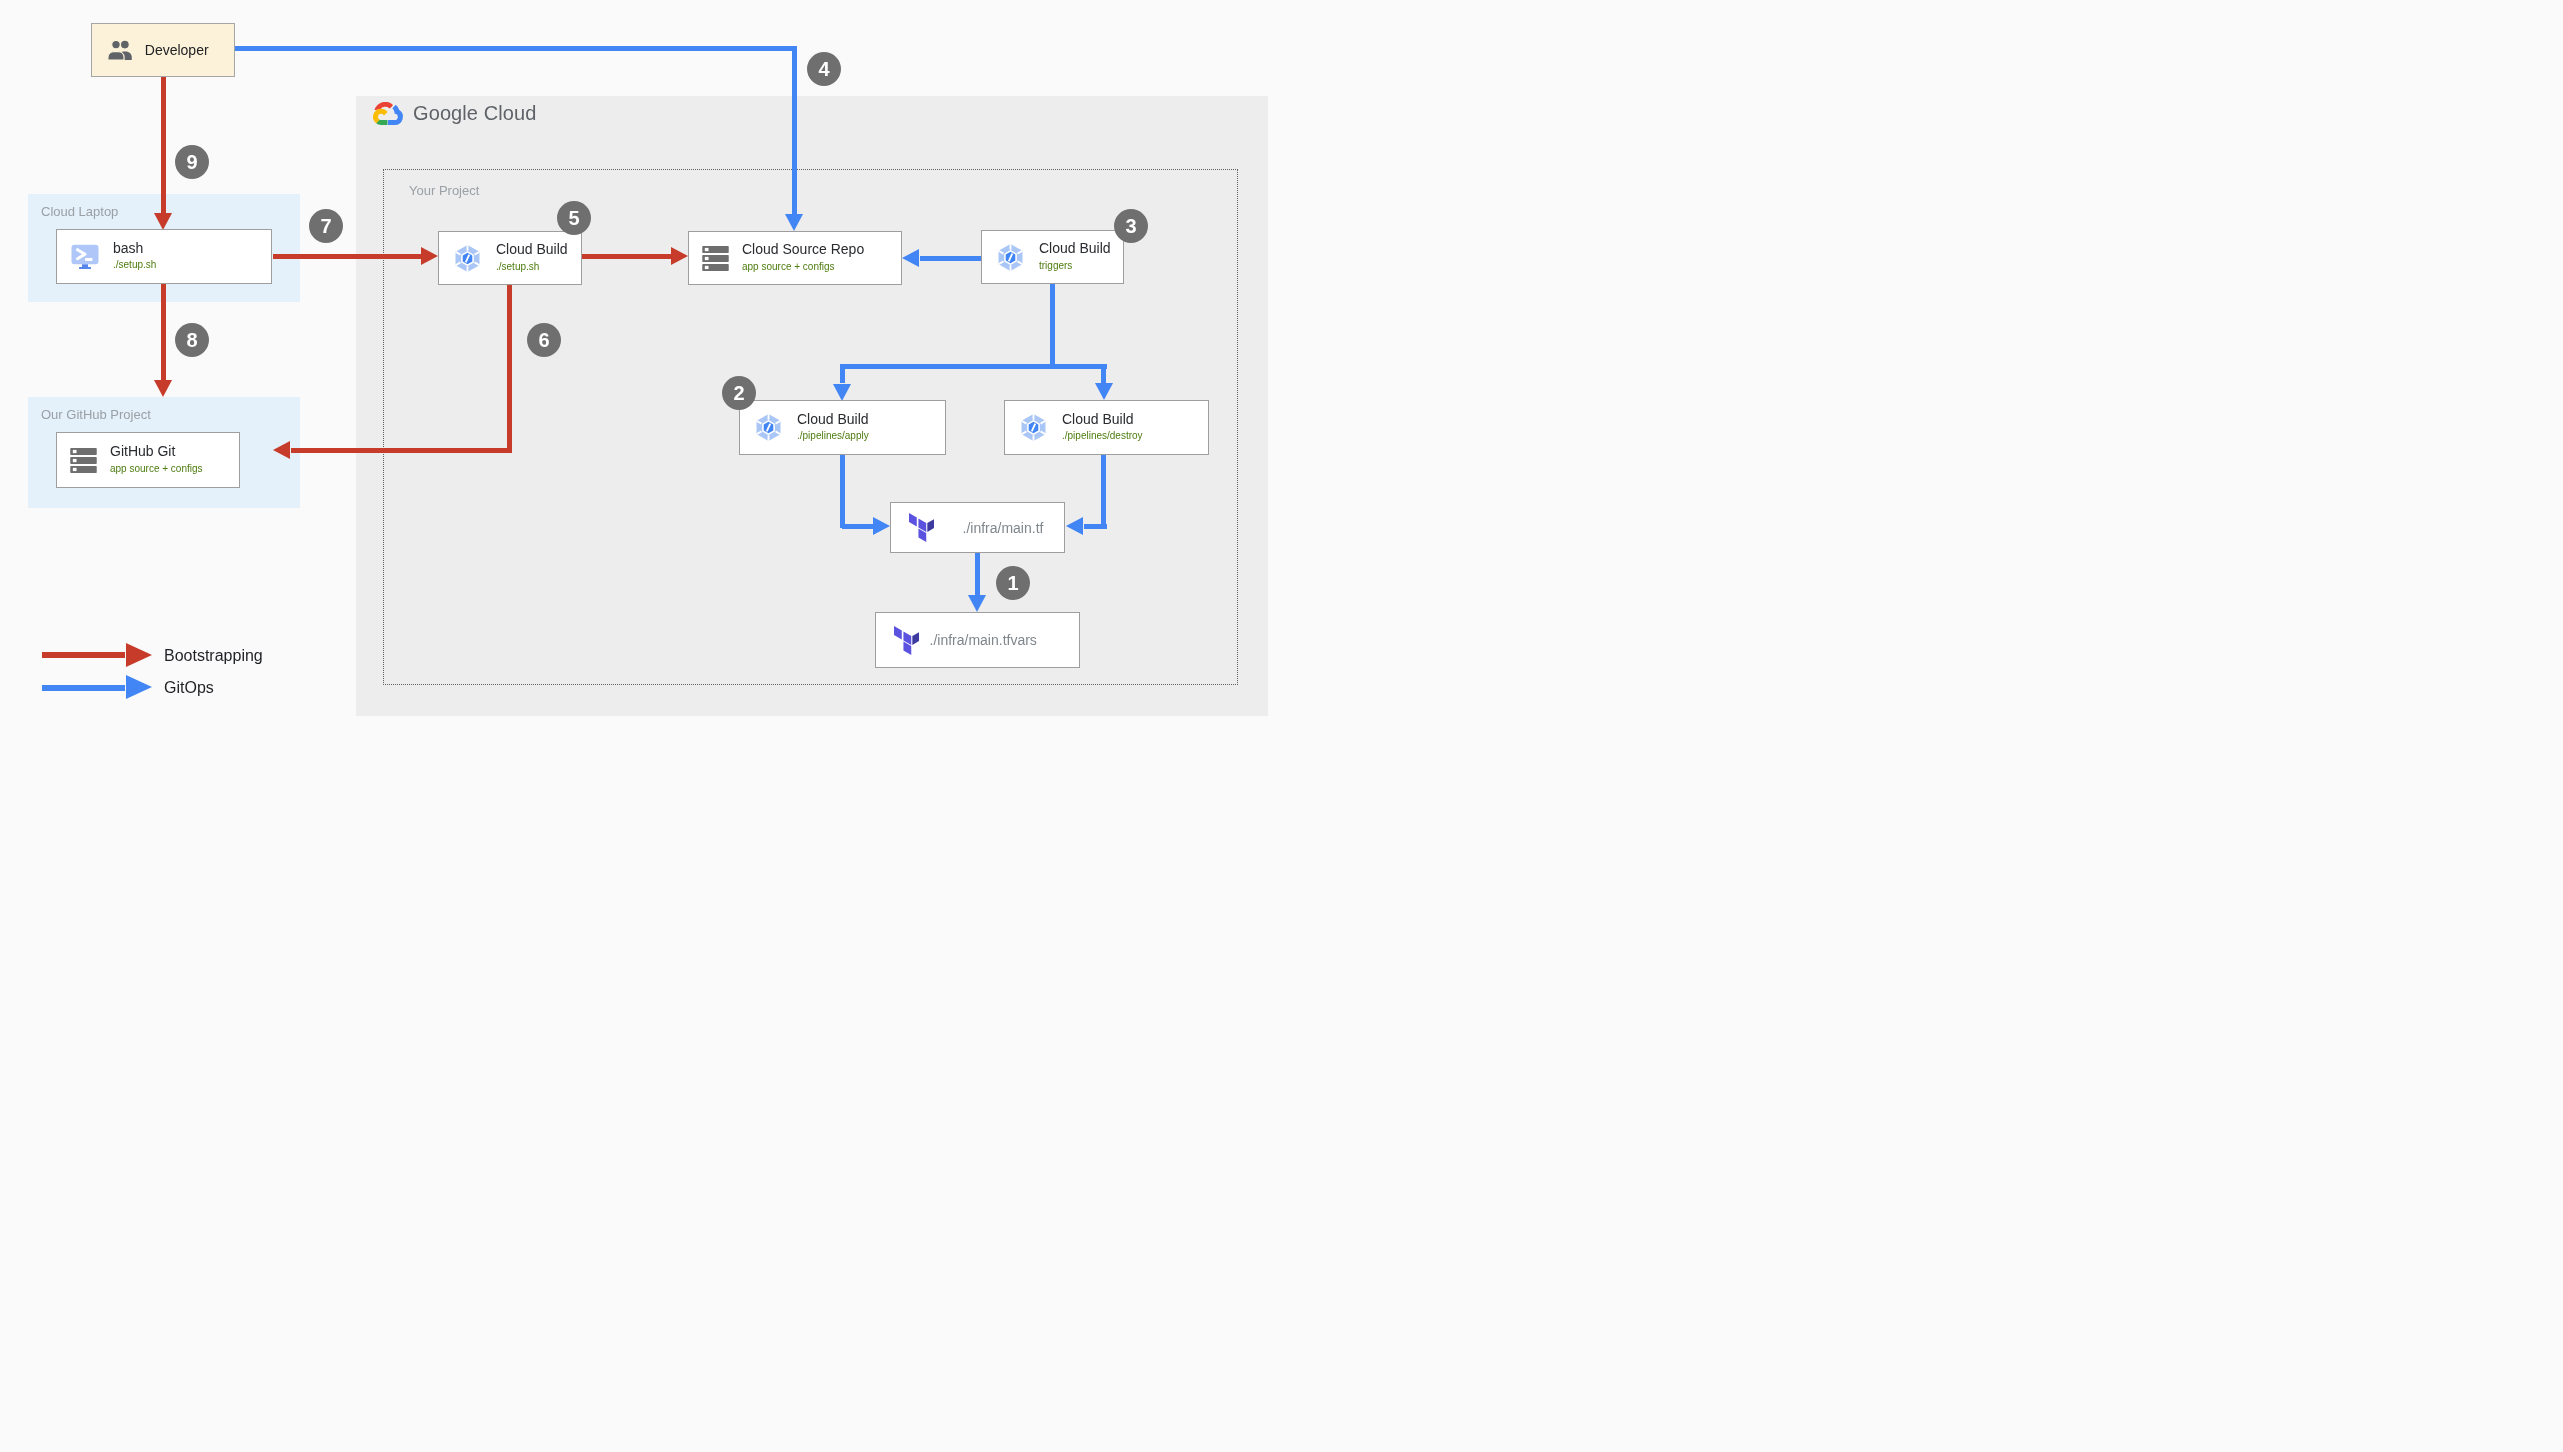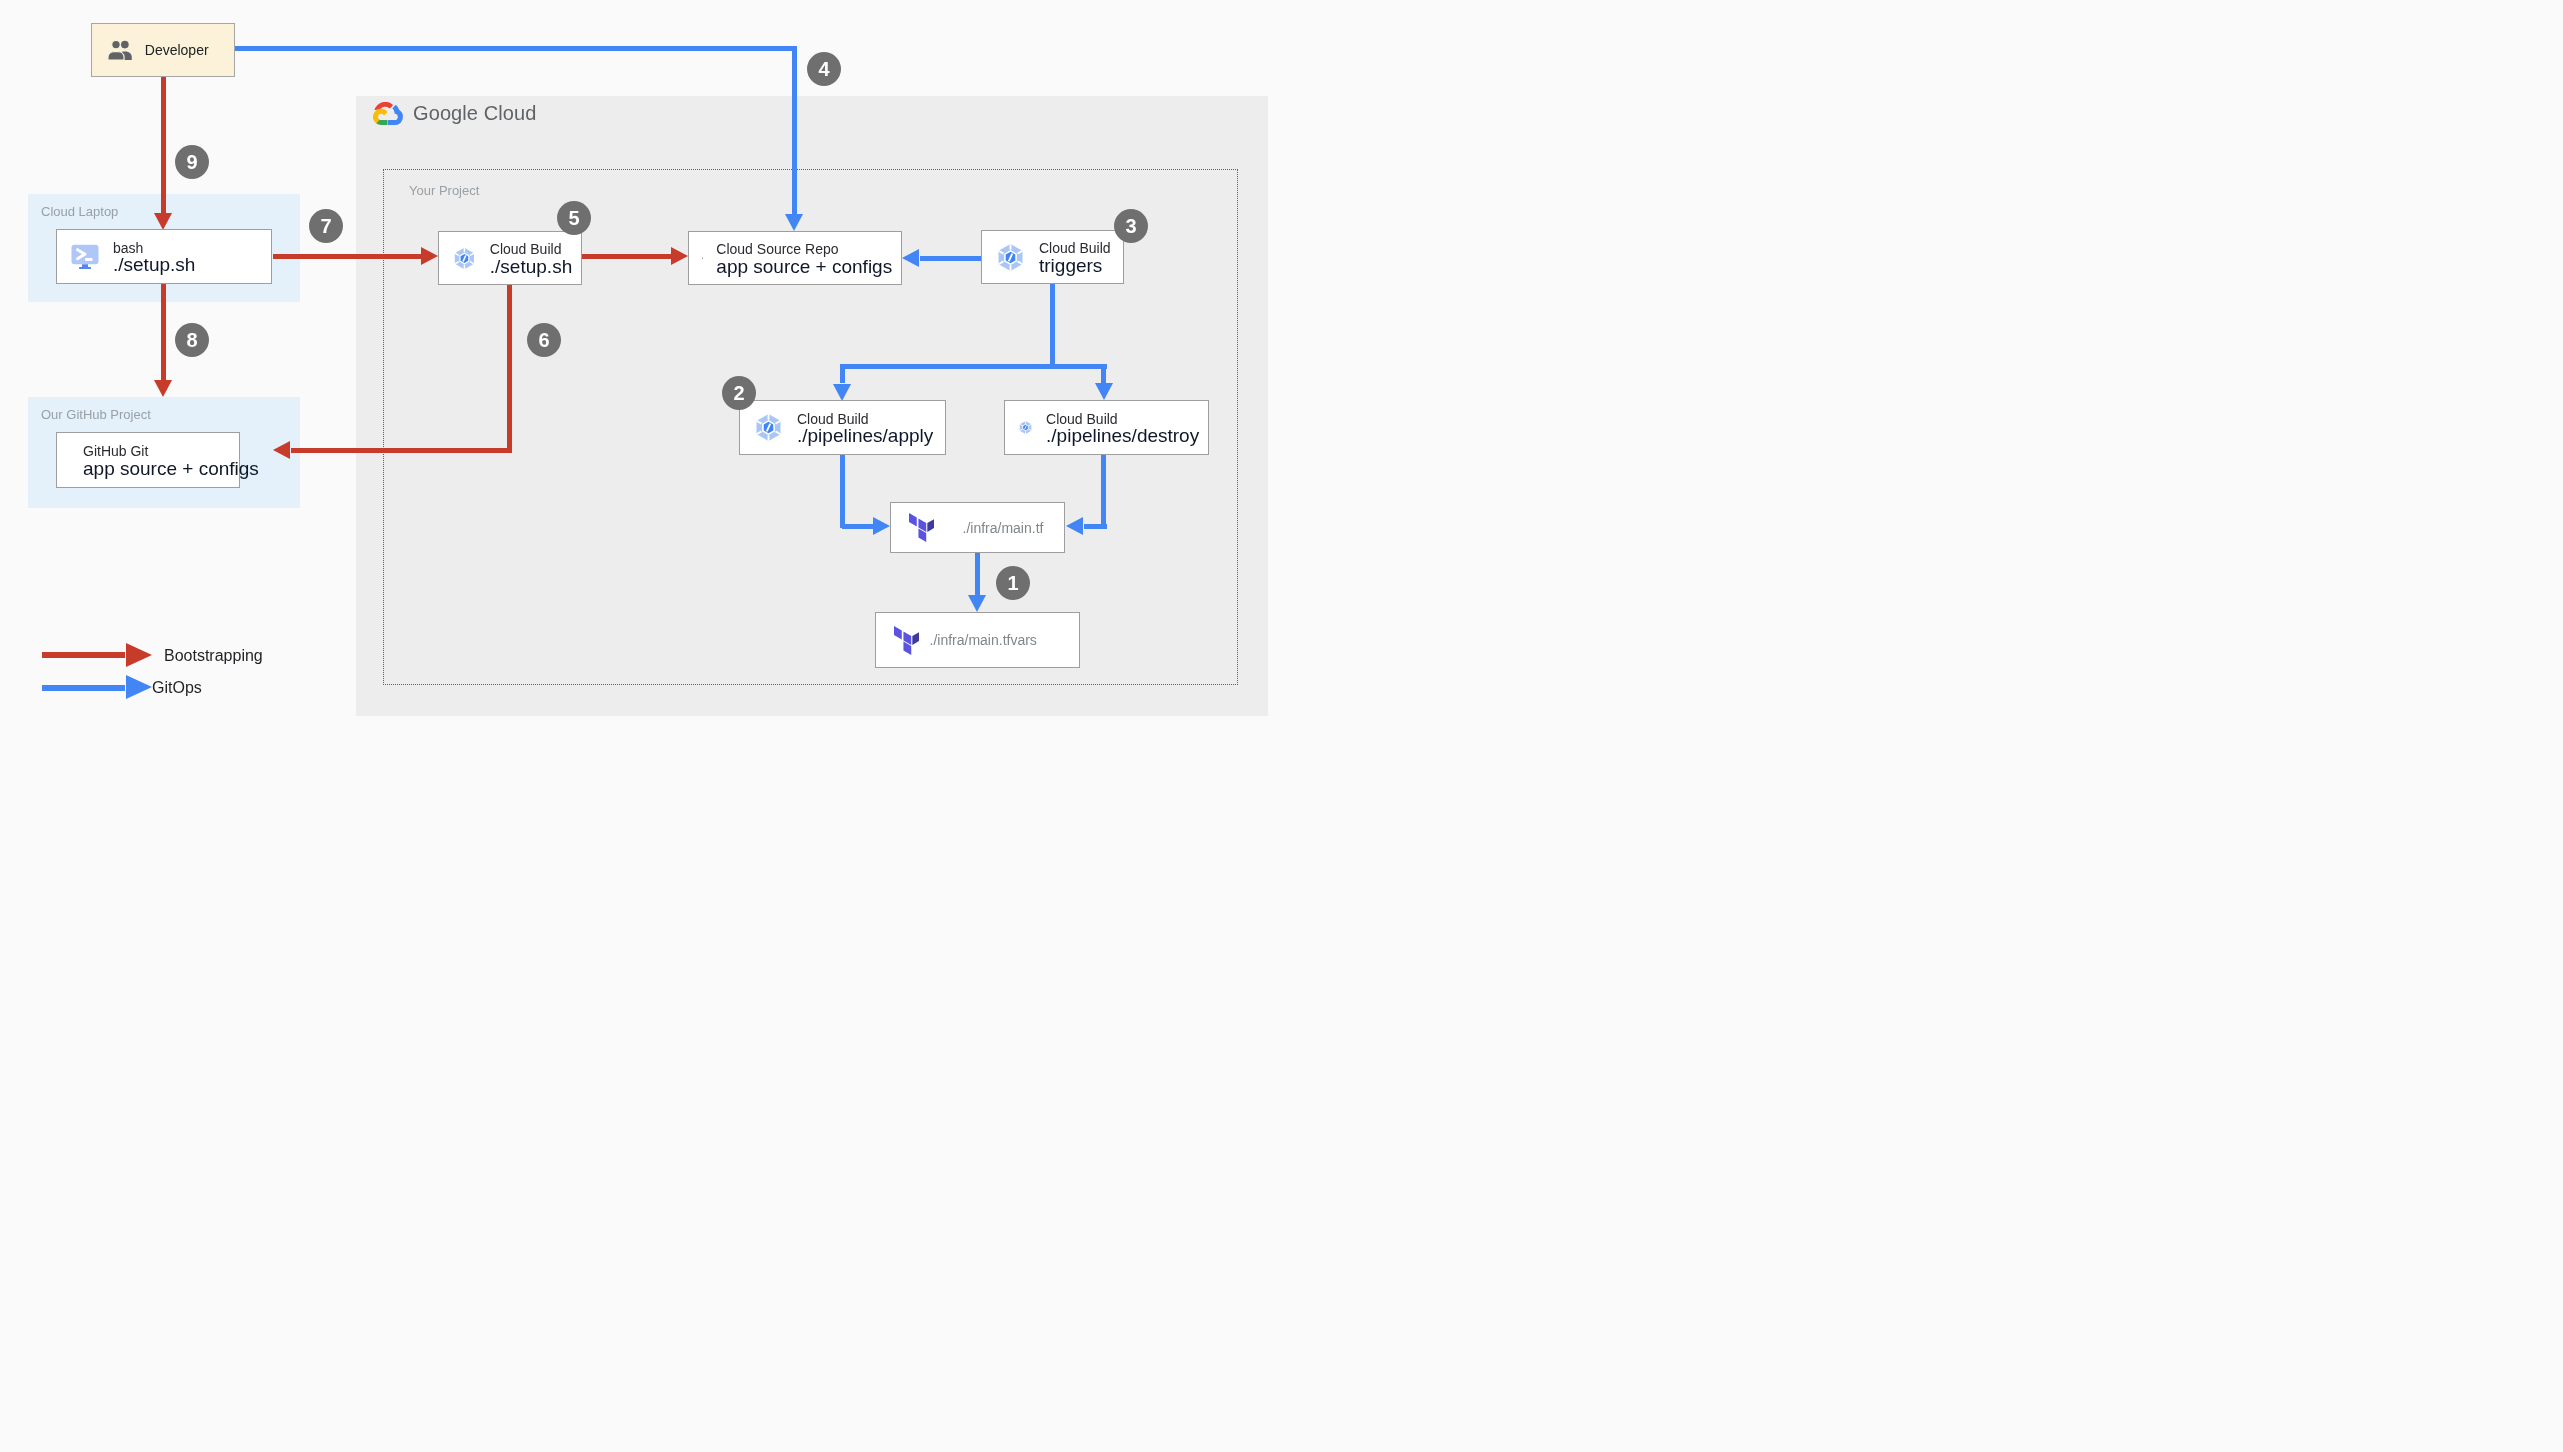--- a/index.html
+++ b/index.html
@@ -16,21 +16,21 @@
   .zone{background:#E4F0FA;}
   .zone-label{font-size:13px;color:#9AA0A6;position:absolute;left:13px;top:10.2px;white-space:nowrap;}
   .project-label{font-size:13px;color:#9AA0A6;white-space:nowrap;}
   
   .node{
     background:#FFFFFF;border:0.7px solid #9E9E9E;box-sizing:border-box;
     display:flex;align-items:center;gap:13px;padding:0 8.8px 0 13px;
   }
   .node .txt{display:flex;flex-direction:column;justify-content:center;}
   .node .title{font-size:14px;color:#292B2F;line-height:17.5px;white-space:nowrap;}
-  .node .sub{font-size:19px;color:#0f172a;line-height:16px;white-space:nowrap;}
+  .node .sub{font-size:10px;color:#4d7c0f;line-height:16px;white-space:nowrap;}
   .node .single{font-size:14px;color:#7F868C;white-space:nowrap;}
   .dev-box{
     background:#FBF2D9;border:0.7px solid #A6A6A6;box-sizing:border-box;
     display:flex;align-items:center;gap:10.2px;padding:0 8.8px 0 14.6px;
   }
   .dev-box .title{font-size:14px;color:#202124;}
   
   .hl{position:absolute;height:5.1px;}
   .vl{position:absolute;width:5.1px;}
   .red{background:#C73B2B;}
@@ -298,14 +298,14 @@
 <div class="badge" style="left:309px;top:209px;">7</div>
 <div class="badge" style="left:175px;top:323px;">8</div>
 <div class="badge" style="left:175px;top:145px;">9</div>
 
 <div class="legend-line red" style="left:42px;top:652px;width:83px;"></div>
 <div class="legend-head-red" style="left:126px;top:643px;"></div>
 <div class="legend-label" style="left:164px;top:647px;">Bootstrapping</div>
 
 <div class="legend-line blue" style="left:42px;top:685px;width:83px;"></div>
 <div class="legend-head-blue" style="left:126px;top:675px;"></div>
-<div class="legend-label" style="left:152px;top:679px;">GitOps</div>
+<div class="legend-label" style="left:164px;top:679px;">GitOps</div>
 
 
 </body></html>

